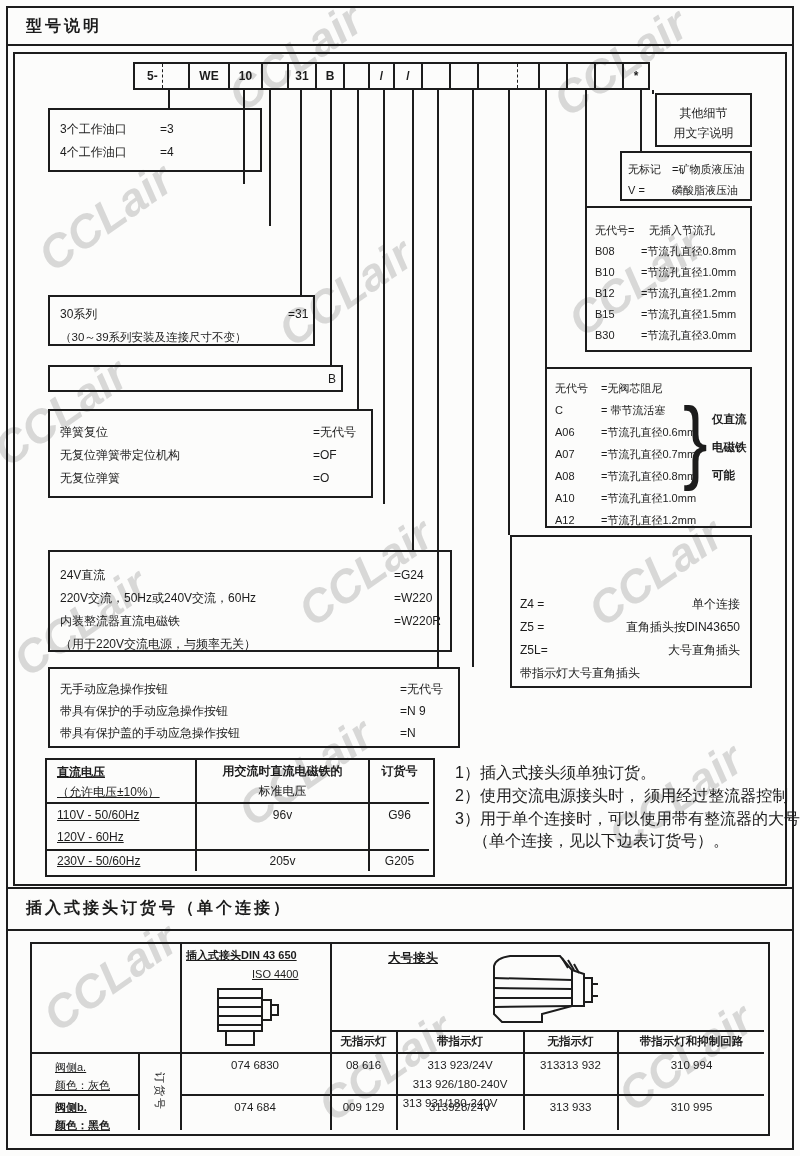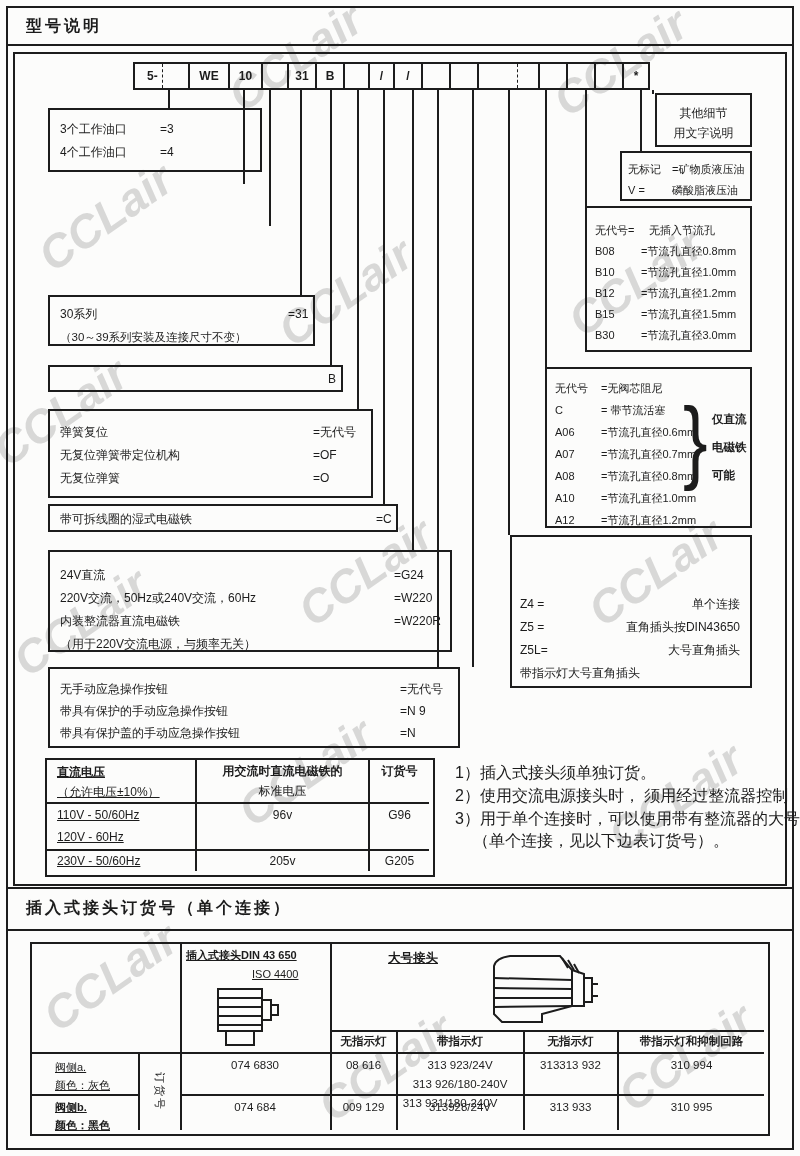--- a/index.html
+++ b/index.html
@@ -152,23 +152,20 @@
         <span class="code" style="left:268px">B</span>
       </div>
   </div>
 
   <div class="lbox" style="left:48px;top:409px;width:325px;height:89px;padding-top:10px">
     <div class="row"><span>弹簧复位</span><span class="code" style="left:253px">=无代号</span></div>
     <div class="row"><span>无复位弹簧带定位机构</span><span class="code" style="left:253px">=OF</span></div>
     <div class="row"><span>无复位弹簧</span><span class="code" style="left:253px">=O</span></div>
   </div>
 
-  <div class="lbox" style="left:48px;top:504px;width:350px;height:28px;padding-top:4px">
-    <div class="row" style="height:18px;line-height:18px"><span>带可拆线圈的湿式电磁铁</span><span class="code" style="left:316px">=C</span></div>
-  </div>
 
   <div class="lbox" style="left:48px;top:550px;width:404px;height:102px;padding-top:12px">
     <div class="row"><span>24V直流</span><span class="code" style="left:334px">=G24</span></div>
     <div class="row"><span>220V交流，50Hz或240V交流，60Hz</span><span class="code" style="left:334px">=W220</span></div>
     <div class="row"><span>内装整流器直流电磁铁</span><span class="code" style="left:334px">=W220R</span></div>
     <div class="row"><span>（用于220V交流电源，与频率无关）</span></div>
   </div>
 
   <div class="lbox" style="left:48px;top:667px;width:412px;height:81px;padding-top:9px">
     <div class="row" style="height:22px;line-height:22px"><span>无手动应急操作按钮</span><span class="code" style="left:340px">=无代号</span></div>

